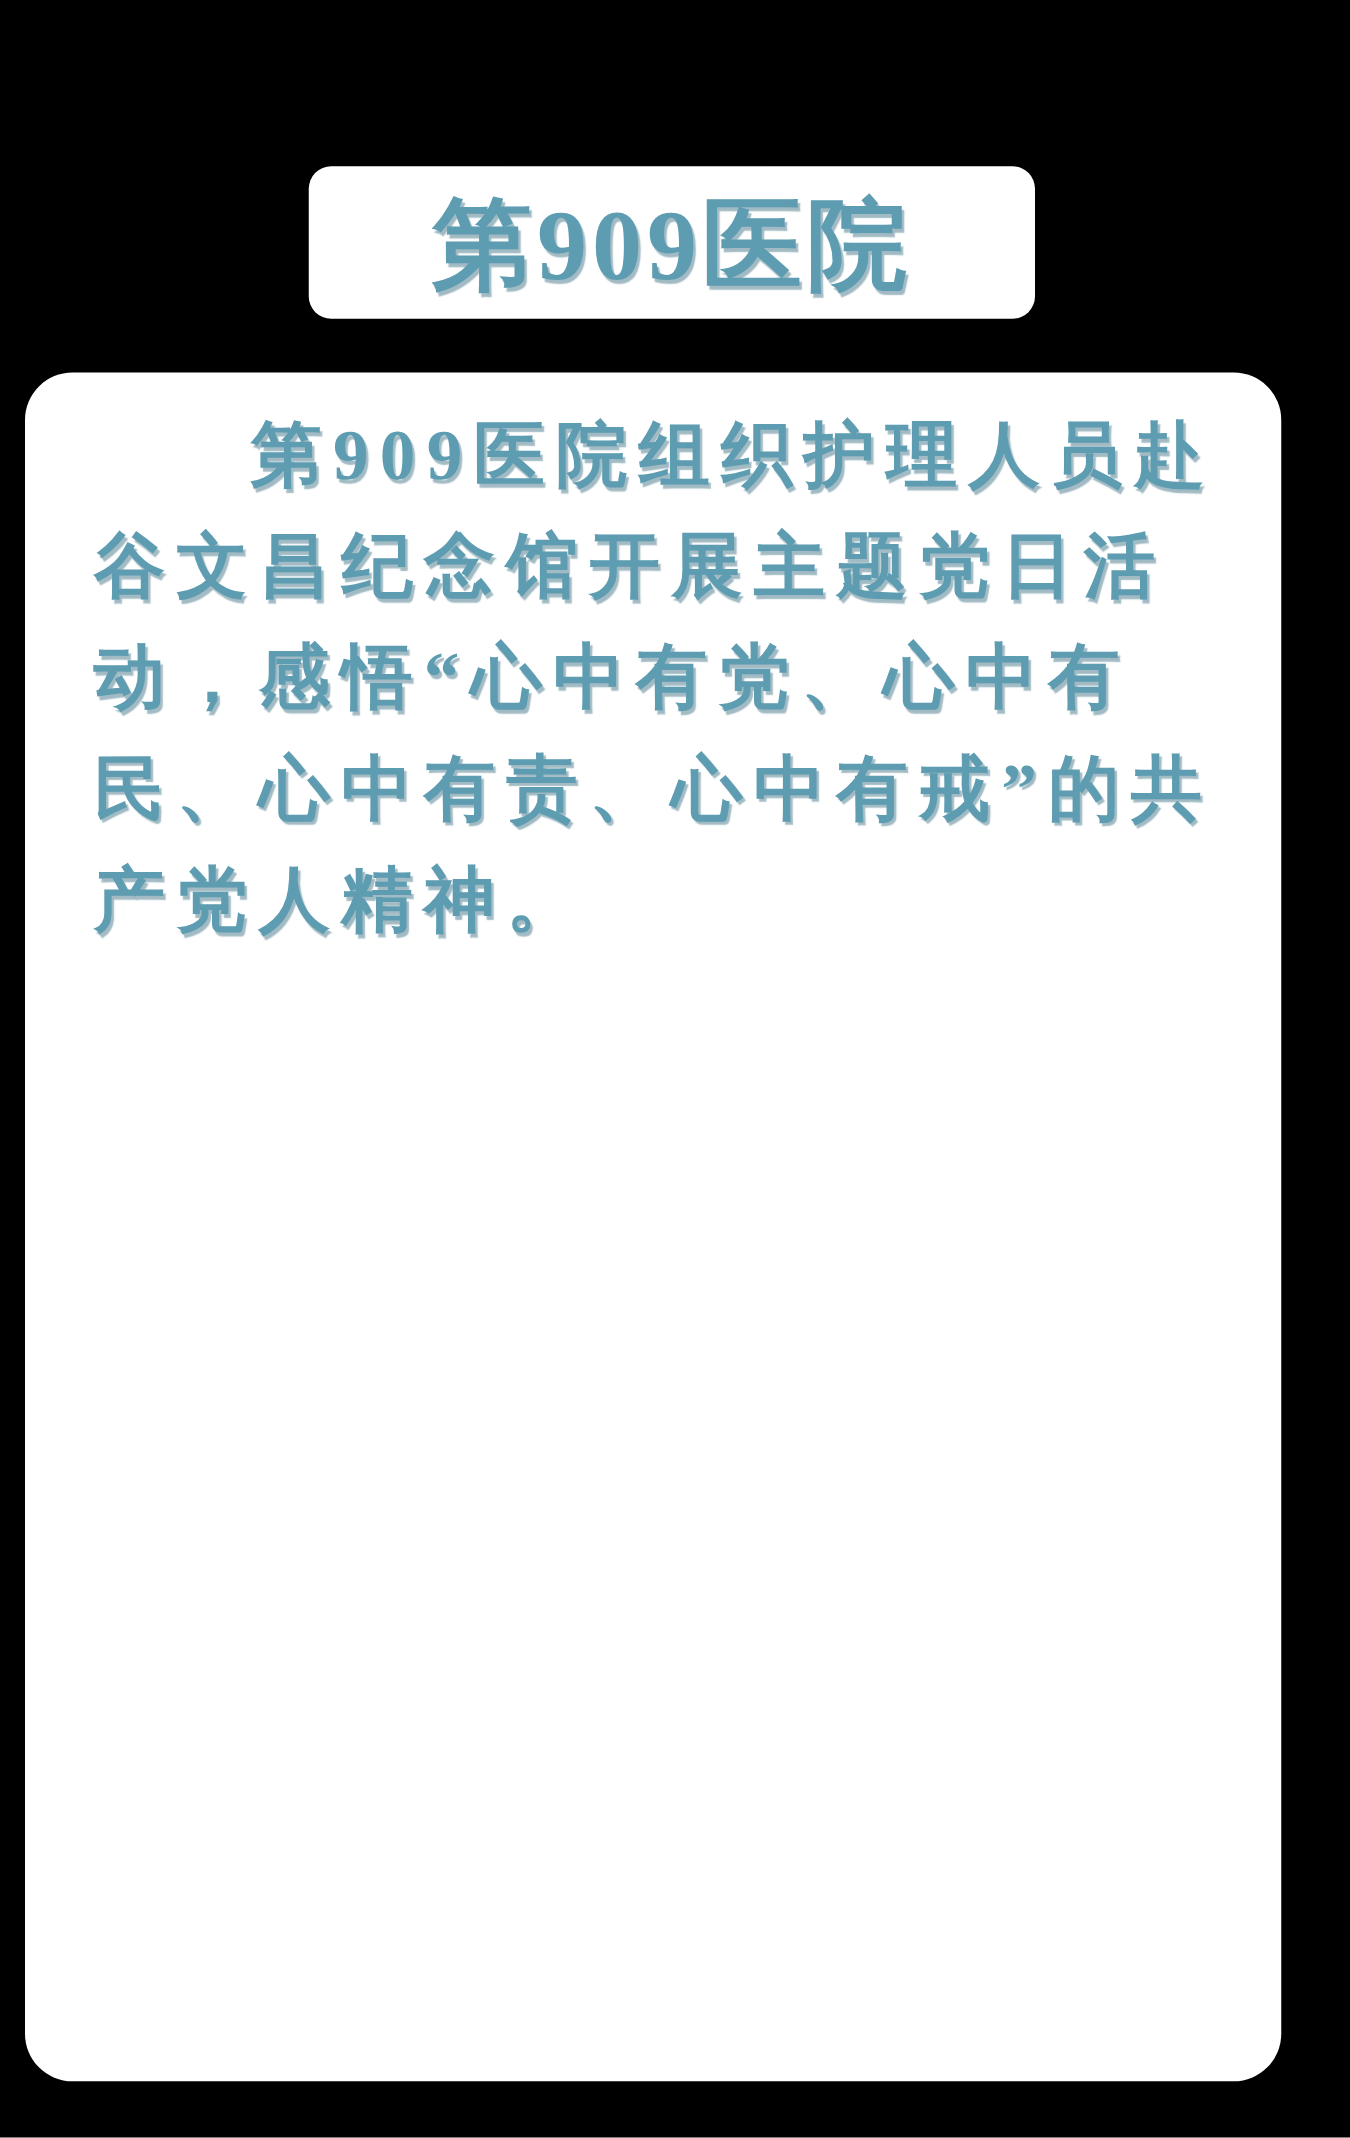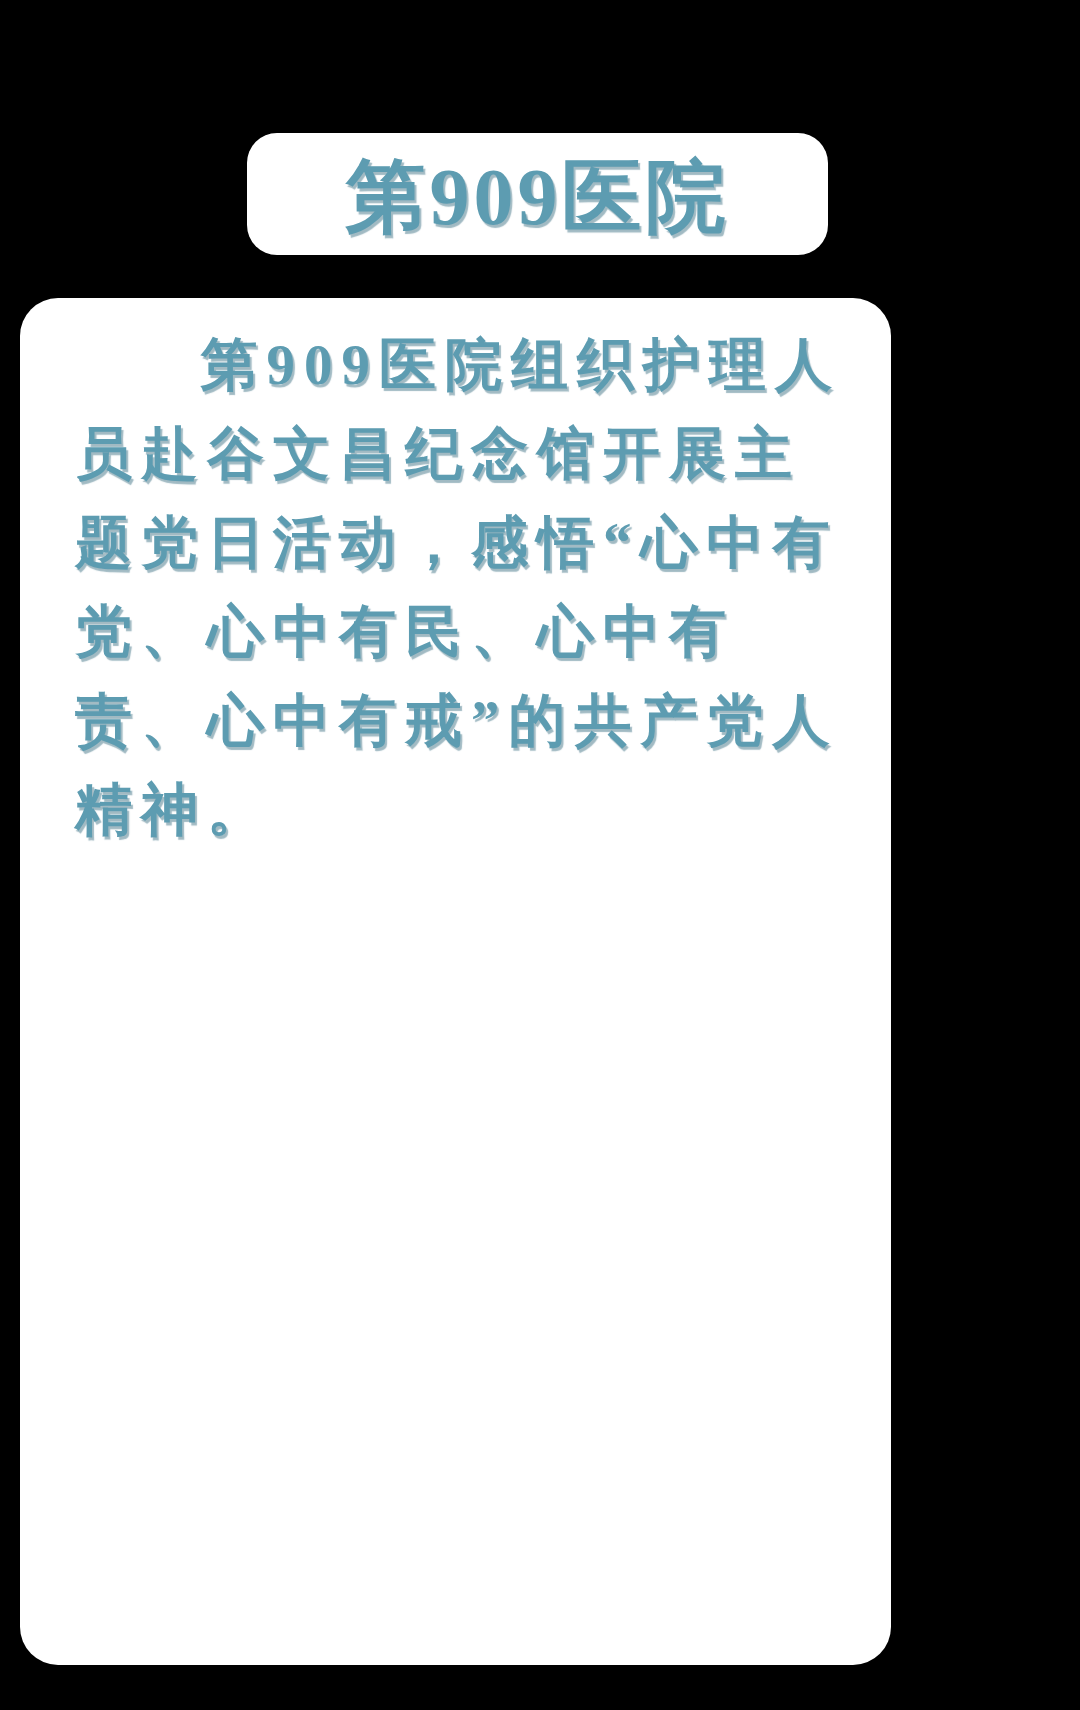--- a/index.html
+++ b/index.html
@@ -21,40 +21,40 @@
     font-family: "Liberation Serif", "DejaVu Serif", serif;
     overflow: hidden;
   }
   .header-pill {
     position: absolute;
     left: 247px;
     top: 133px;
     width: 581px;
     height: 122px;
     background: var(--card-background);
-    border-radius: 30px;
+    border-radius: 18px;
     display: flex;
     align-items: center;
     justify-content: center;
   }
   .header-title {
     font-size: 80px;
     font-weight: bold;
     letter-spacing: 4px;
     color: var(--text-color);
     text-shadow: 2px 3px 1px var(--text-shadow-color);
     white-space: nowrap;
     line-height: 1;
     padding-top: 6px;
   }
   .article-card {
     position: absolute;
     left: 20px;
     top: 298px;
-    width: 871px;
+    width: 1005px;
     height: 1367px;
     background: var(--card-background);
     border-radius: 38px;
     padding: 22px 50px 0 55px;
     overflow: hidden;
   }
   .article-card p {
     margin: 0;
     font-size: 57px;
     line-height: 89px;

